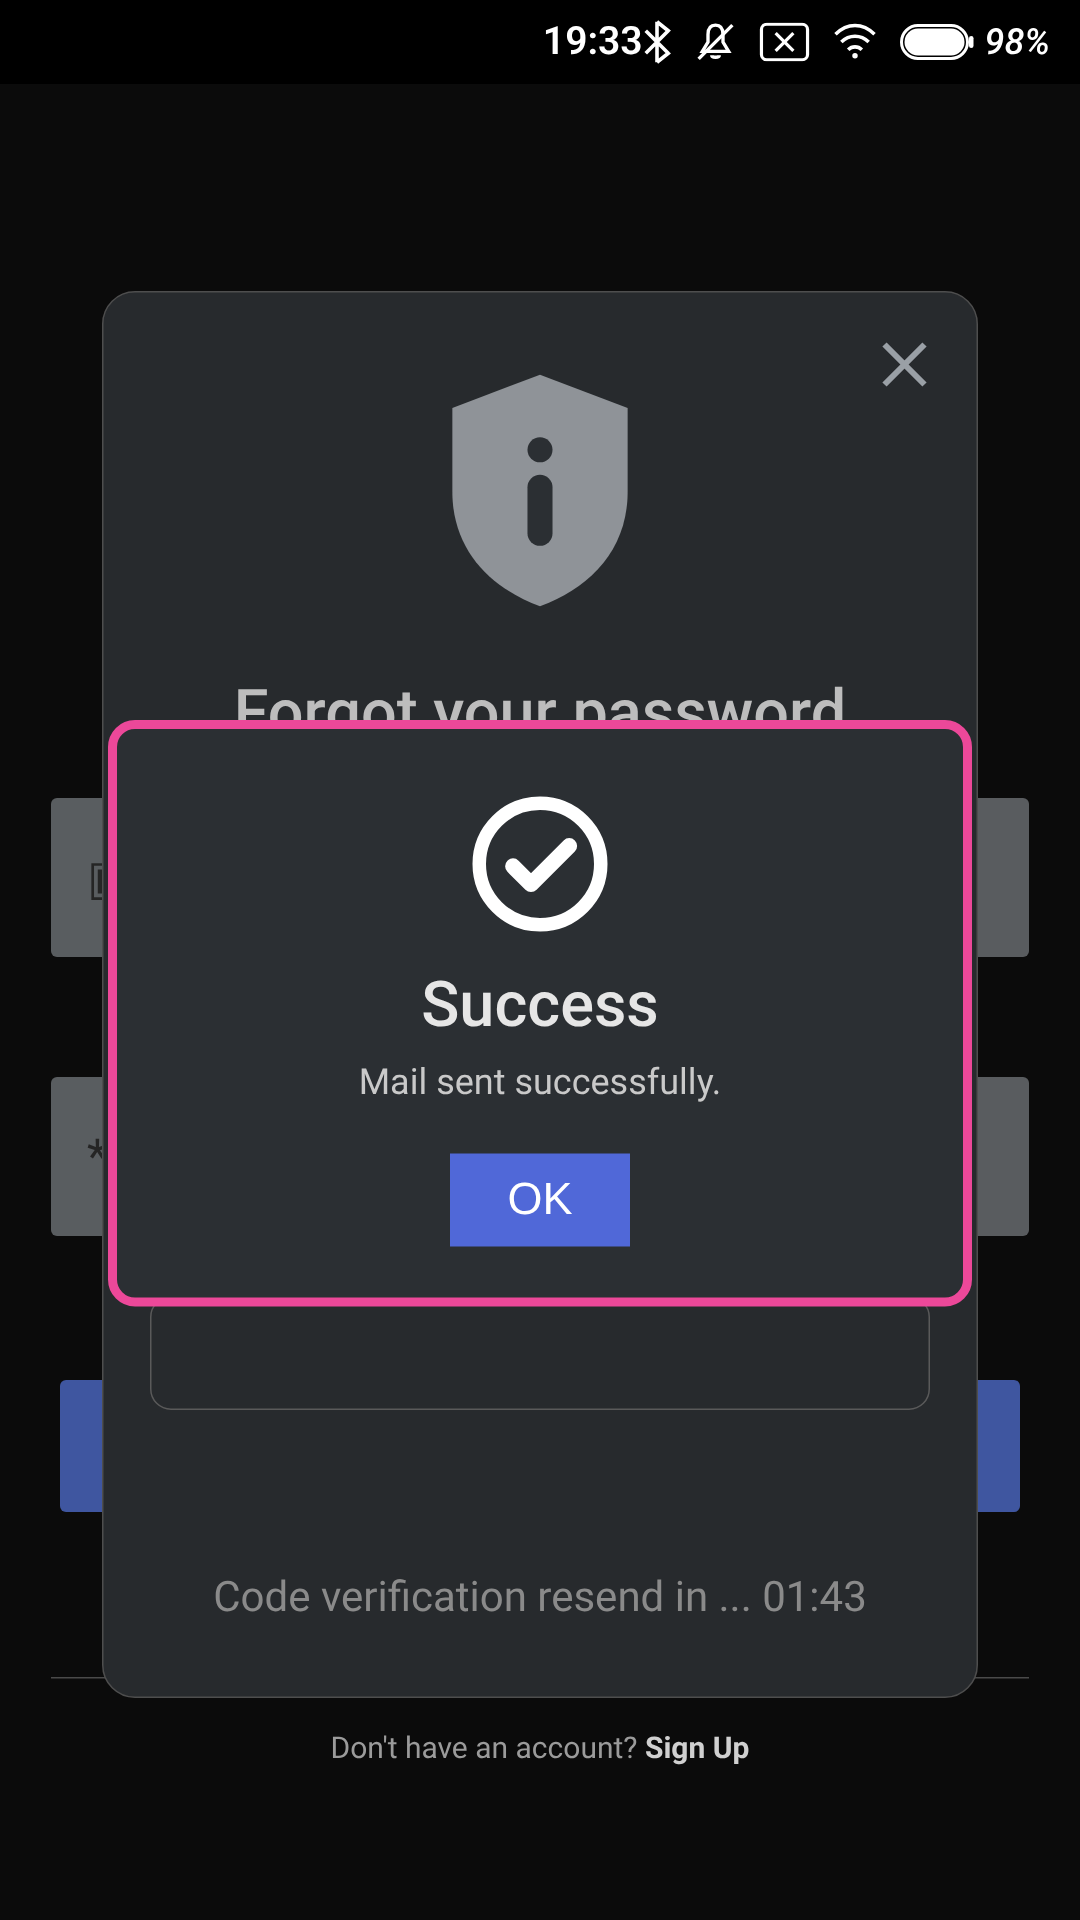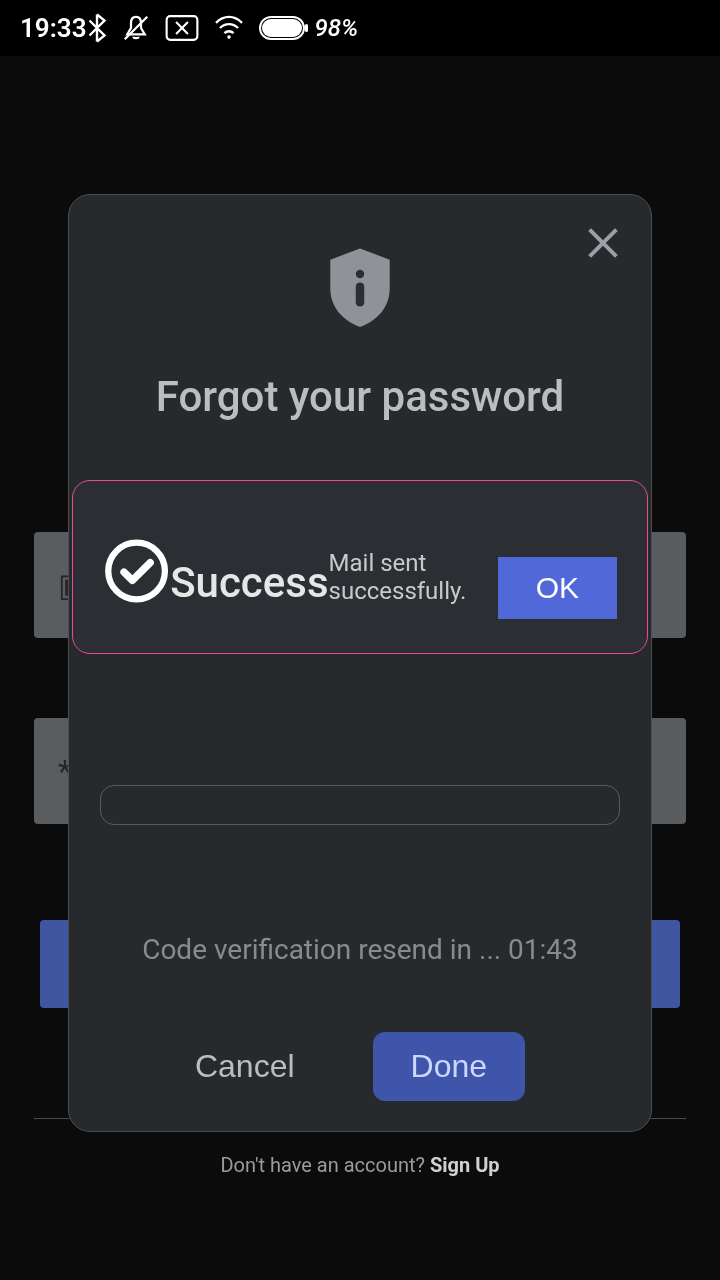--- a/index.html
+++ b/index.html
@@ -10,21 +10,21 @@
     color: #e6e6e6;
     position: relative;
   }
 
   
   .status-bar {
     height: 56px;
     background: #000;
     display: flex;
     align-items: center;
-    justify-content: flex-start;
+    justify-content: flex-end;
     padding: 12px 20px;
     font-size: 26px;
     font-weight: 600;
     color: #fff;
   }
   .status-right { display: flex; align-items: center; gap: 14px; font-style: italic; }
   .status-right svg { display: block; }
   .battery-wrap { display: flex; align-items: center; gap: 6px; }
   .battery-pct { font-size: 24px; font-weight: 500; }
 
@@ -110,24 +110,24 @@
     border:none; border-radius:12px;
     padding:16px 38px;
   }
 
   
   .dlg-success {
     position:absolute;
     left:72px; right:72px;
     top:480px;
     background:#2b2f33;
-    border:1px solid #ec4899;
+    border:6px solid #ec4899;
     border-radius:18px;
     padding:42px 30px 34px;
-    display:flex; flex-direction:row; align-items:center;
+    display:flex; flex-direction:column; align-items:center;
   }
   .dlg-success h2 {
     margin-top:22px;
     font-size:42px;
     font-weight:500;
     color:#e6e6e6;
   }
   .dlg-success p {
     margin-top:12px;
     font-size:24px;
@@ -205,24 +205,20 @@
     <circle cx="50" cy="38" r="6" fill="#2b2f33"></circle>
     <rect x="44" y="50" width="12" height="34" rx="6" fill="#2b2f33"></rect>
   </svg>
 
   <h1>Forgot your password</h1>
 
   <div class="code-box"></div>
 
   <div class="resend">Code verification resend in ... 01:43</div>
 
-  <div class="dlg-actions">
-    <button class="btn-cancel">Cancel</button>
-    <button class="btn-done">Done</button>
-  </div>
 </div>
 
 <div class="dlg-success">
   <svg width="96" height="96" viewBox="0 0 64 64" fill="none">
     <circle cx="32" cy="32" r="27" stroke="#fff" stroke-width="6"></circle>
     <path d="M20 33 L28 41 L45 24" stroke="#fff" stroke-width="7" stroke-linecap="round" stroke-linejoin="round"></path>
   </svg>
   <h2>Success</h2>
   <p>Mail sent successfully.</p>
   <button class="btn-ok">OK</button>

